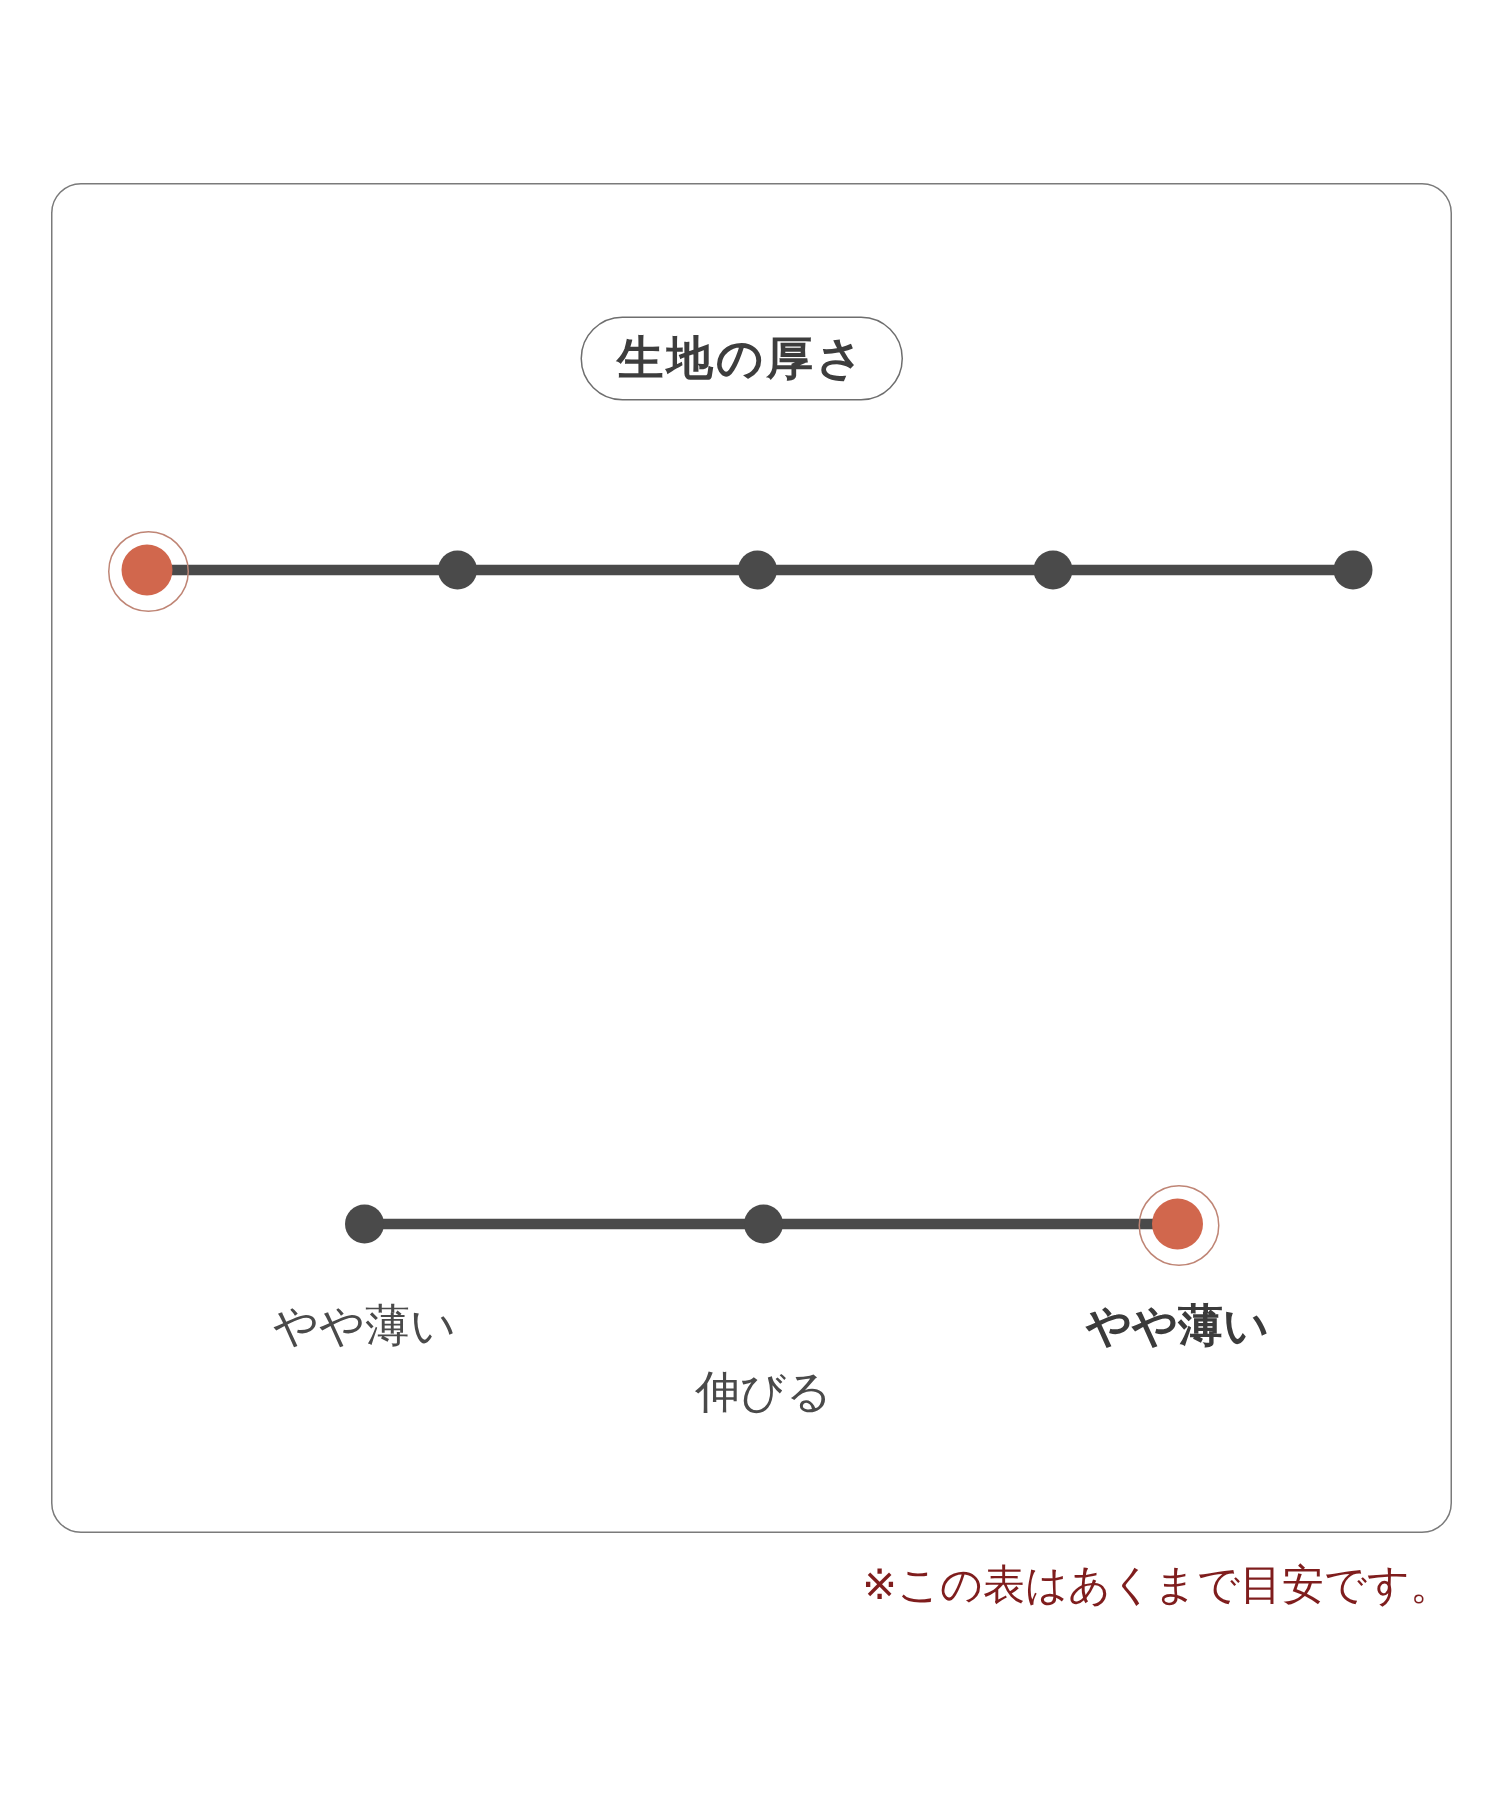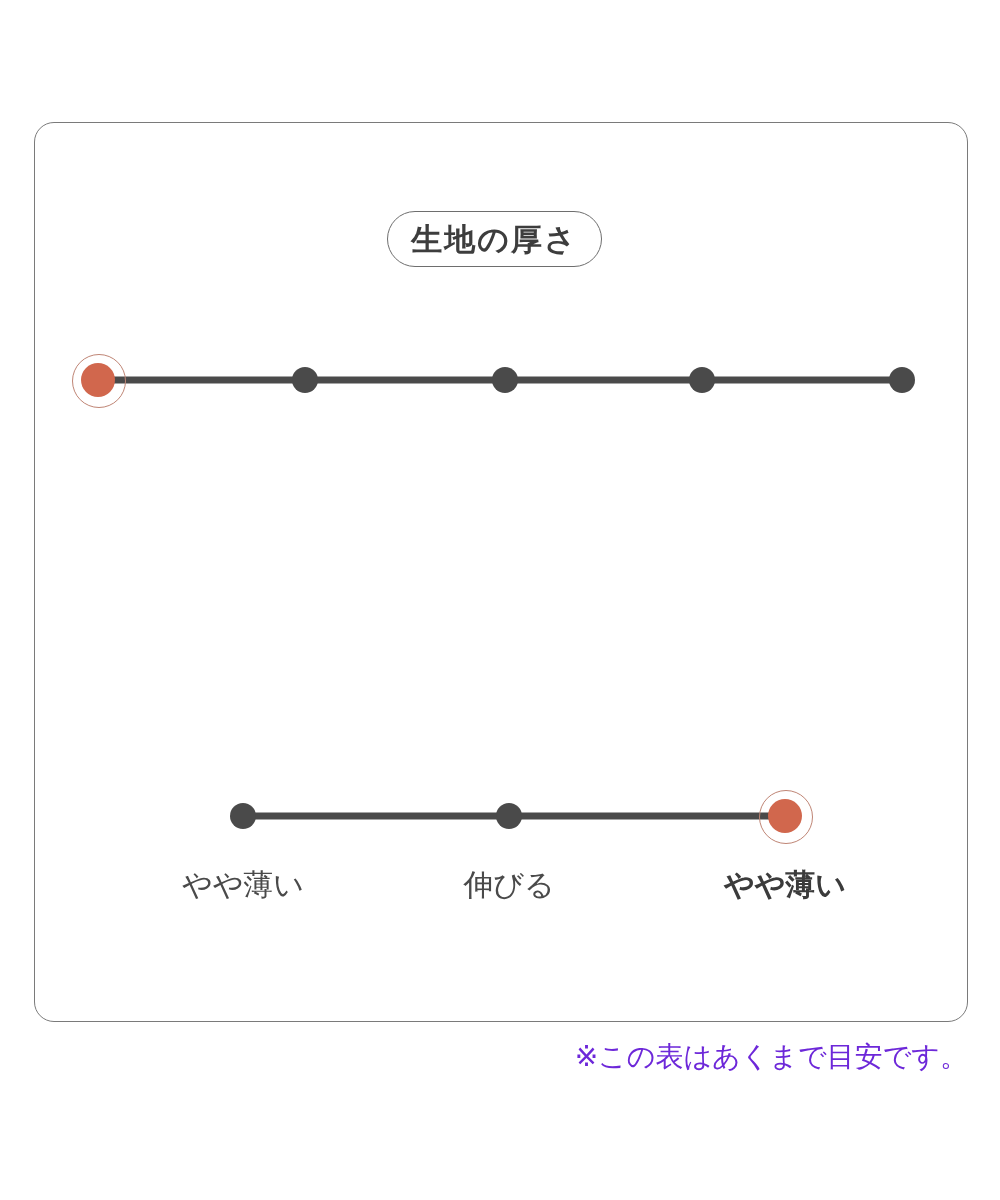--- a/index.html
+++ b/index.html
@@ -150,21 +150,21 @@
     width: 1000px;
     height: 42px;
   }
 
   
   .footer-note {
     position: absolute;
     right: 32px;
     top: 1043px;
     font-size: 28px;
-    color: #6d28d9;
+    color: #7f1d1d;
     white-space: nowrap;
     line-height: 1;
   }
 </style>
 </head>
 <body>
 
 <div id="sheet">
 
   <div class="frame"></div>
@@ -186,19 +186,19 @@
 
   <div class="scale" id="scale-stretch">
     <div class="track-line" id="track-stretch" style="left: 243px; width: 542px;"></div>
   <div class="dot" style="left: 243px;"></div>
       <div class="dot" style="left: 509px;"></div>
       <div class="dot active" style="left: 785px;"></div>
     </div>
 
   <div id="labels-stretch">
       <div class="tick-label" style="left: 243px;">やや薄い</div>
-      <div class="tick-label" style="left: 509px;">伸びる</div>
+      <div class="tick-label" style="left: 509px; margin-top: 44px;">伸びる</div>
       <div class="tick-label active" style="left: 785px;">やや薄い</div>
     </div>
 
   <div class="footer-note">※この表はあくまで目安です。</div>
 
 </div>
 
 </body></html>

